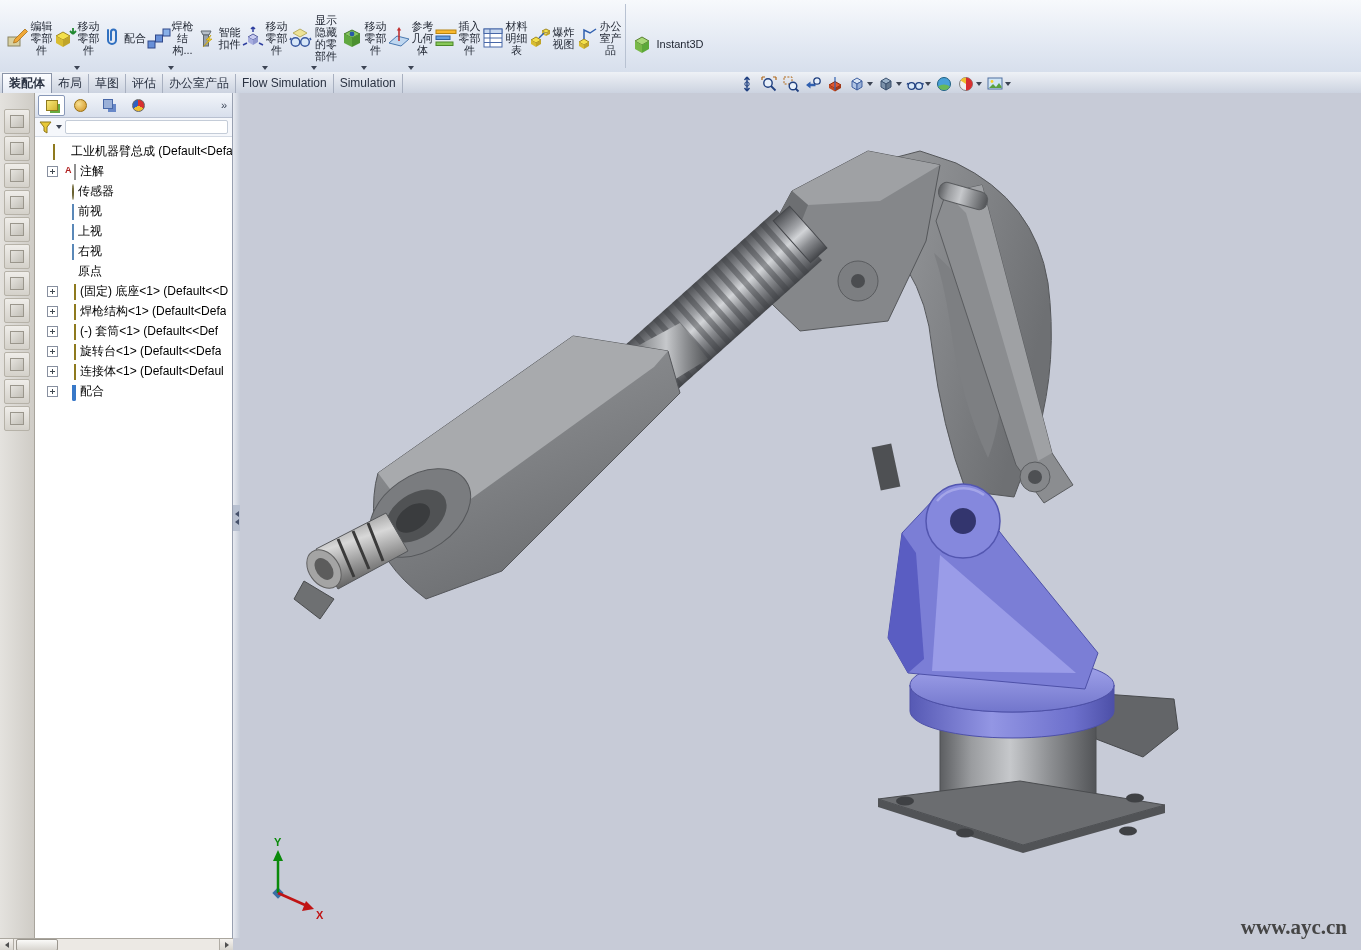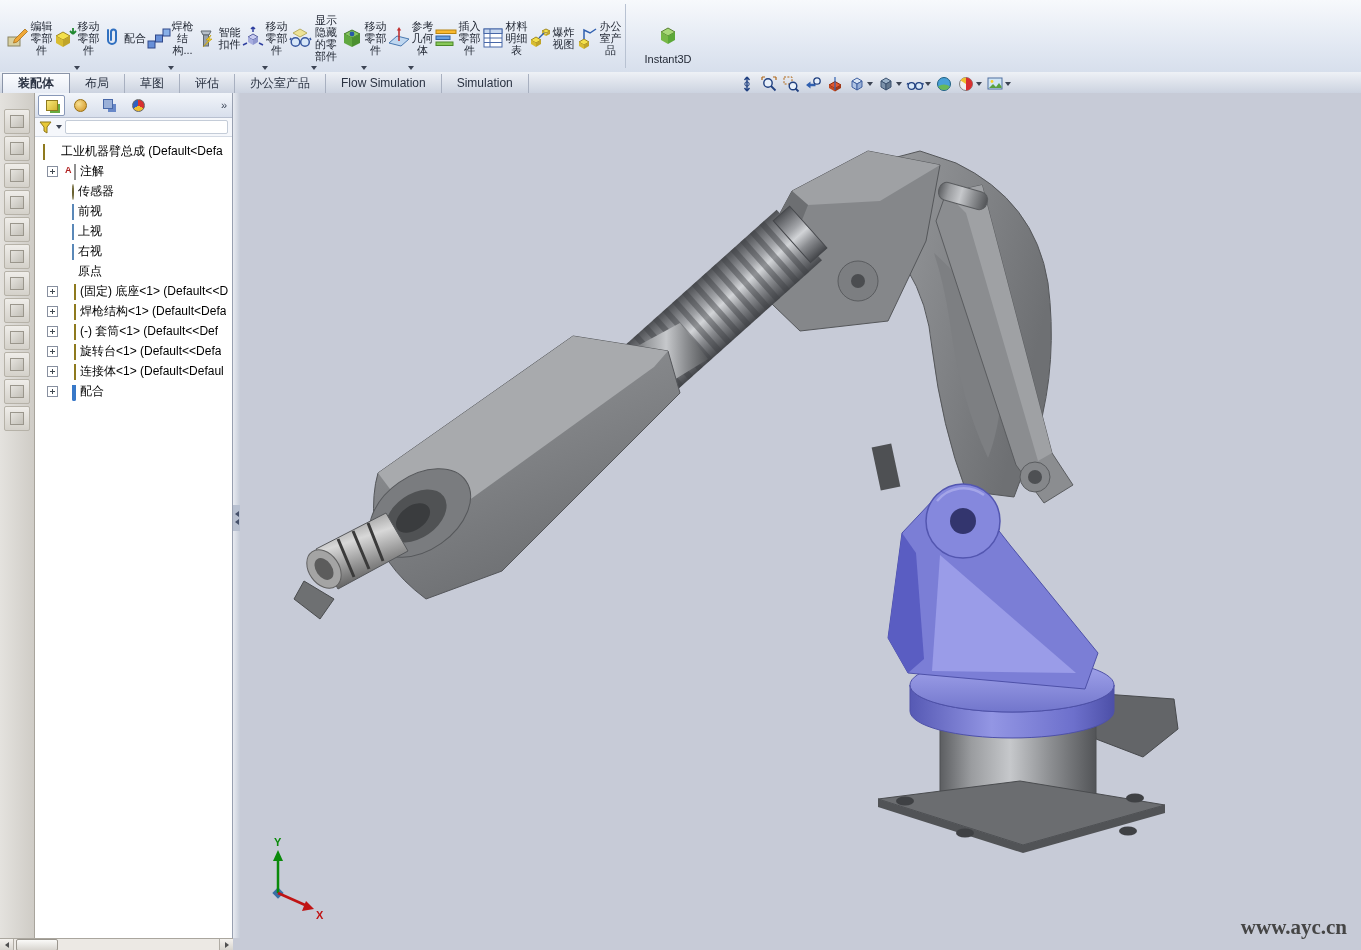--- a/index.html
+++ b/index.html
@@ -1,29 +1,29 @@
 <!DOCTYPE html>
 <html><head>
 <meta charset="utf-8">
 <style>
   html,body{margin:0;padding:0;background:#c6cad6;font-family:"Liberation Sans",sans-serif;}
   .app{position:relative;width:1361px;height:950px;overflow:hidden;background:#c6cad6;}
 
   
   .ribbon{position:absolute;top:0;left:0;right:0;height:72px;background:linear-gradient(#f7f9fc,#e3e9f3 60%,#d7dfec);border-bottom:1px solid #aeb8ca;display:flex;align-items:stretch;padding-left:6px;}
   .rbtn{width:47px;display:flex;flex-direction:row;align-items:center;padding-top:3px;position:relative;color:#1e2430;cursor:default;}
-  .rbtn.wide{width:78px;flex-direction:column;align-items:center;justify-content:center;gap:4px;padding-top:15px;}
+  .rbtn.wide{width:78px;flex-direction:row;align-items:center;justify-content:center;gap:4px;padding-top:15px;}
   .ric{height:26px;display:flex;align-items:center;justify-content:center;}
   .rlabel{font-size:11px;line-height:12px;text-align:center;margin-top:1px;word-break:break-all;}
   .rdd{position:absolute;bottom:2px;left:50%;margin-left:-3px;width:0;height:0;border-left:3px solid transparent;border-right:3px solid transparent;border-top:4px solid #3c4454;}
   .rsep{width:1px;background:#b8c2d2;margin:4px 3px;}
 
   
   .tabbar{position:absolute;top:72px;left:0;right:0;height:21px;background:linear-gradient(#eef1f6,#ccd3e0);border-bottom:1px solid #98a2b4;display:flex;align-items:flex-end;padding-left:2px;}
-  .tab{height:19px;line-height:18px;padding:0 15px;font-size:12px;color:#2a3242;border-right:1px solid #a8b0c0;background:transparent;}
+  .tab{height:19px;line-height:18px;padding:0 6px;font-size:12px;color:#2a3242;border-right:1px solid #a8b0c0;background:transparent;}
   .tab.active{background:linear-gradient(#fcfdff,#e6ebf4);border:1px solid #8a94a8;border-bottom:none;font-weight:bold;}
 
   
   .hud{position:absolute;top:74px;left:737px;height:19px;display:flex;align-items:center;gap:2px;z-index:5;}
   .hbtn{display:flex;align-items:center;gap:1px;padding:0 1px;}
   .hdd{width:0;height:0;border-left:3px solid transparent;border-right:3px solid transparent;border-top:4px solid #3c4454;}
 
   
   .leftstrip{position:absolute;top:93px;left:0;width:35px;bottom:12px;background:linear-gradient(90deg,#e4e2de,#cfccc6);border-right:1px solid #a8a49c;padding-top:14px;box-sizing:border-box;}
   .lsbtn{width:24px;height:23px;margin:2px auto;border:1px solid #b6b2a8;border-radius:2px;background:linear-gradient(#efede9,#d4d1ca);position:relative;}
@@ -31,21 +31,21 @@
 
   
   .treepanel{position:absolute;top:93px;left:35px;width:198px;bottom:12px;background:#fff;border-right:1px solid #98a0b0;display:flex;flex-direction:column;box-sizing:border-box;}
   .ptabs{height:22px;background:linear-gradient(#f2f5fa,#d8dfec);border-bottom:1px solid #b8c0d0;display:flex;align-items:center;padding:1px 3px;gap:2px;flex:0 0 22px;}
   .ptab{width:25px;height:19px;display:flex;align-items:center;justify-content:center;border:1px solid transparent;border-radius:2px;}
   .ptab.active{background:#fff;border-color:#8898b8;}
   .pchev{margin-left:auto;font-size:11px;color:#3c4658;padding-right:2px;}
   .filterrow{height:18px;border-bottom:1px solid #d4dae4;display:flex;align-items:center;gap:3px;padding:0 4px;background:#f5f7fb;flex:0 0 18px;}
   .filterbox{flex:1;height:12px;background:#fff;border:1px solid #c4ccd8;border-radius:2px;}
   .tree{flex:1;overflow:hidden;padding-top:4px;font-size:12px;color:#000;}
-  .trow{height:20px;display:flex;align-items:center;gap:4px;padding-left:8px;white-space:nowrap;overflow:hidden;}
+  .trow{height:20px;display:flex;align-items:center;gap:4px;padding-left:18px;white-space:nowrap;overflow:hidden;}
   .trow.child{padding-left:12px;text-align:right;}
   .texp{width:9px;height:9px;flex:0 0 9px;border:1px solid #8890a0;background:#fff;background-image:linear-gradient(#404850,#404850),linear-gradient(#404850,#404850);background-size:5px 1px,1px 5px;background-position:2px 4px,4px 2px;background-repeat:no-repeat;}
   .tspace{width:9px;flex:0 0 9px;}
   .tlabel{overflow:hidden;text-overflow:clip;}
 
   
   .ti{position:relative;flex:0 0 14px;width:14px;height:13px;}
   .ti-assembly{width:10px;height:9px;background:linear-gradient(135deg,#f8e878,#d4b432);border:1px solid #8f7a1e;box-shadow:3px 3px 0 -1px #68aa40;}
   .ti-part{width:11px;height:10px;background:linear-gradient(135deg,#f8e878,#cfa92c);border:1px solid #8f7a1e;box-shadow:inset -3px -3px 0 rgba(120,90,10,.35);}
   .ti-ann{width:11px;height:11px;background:#fff;border:1px solid #909090;}

